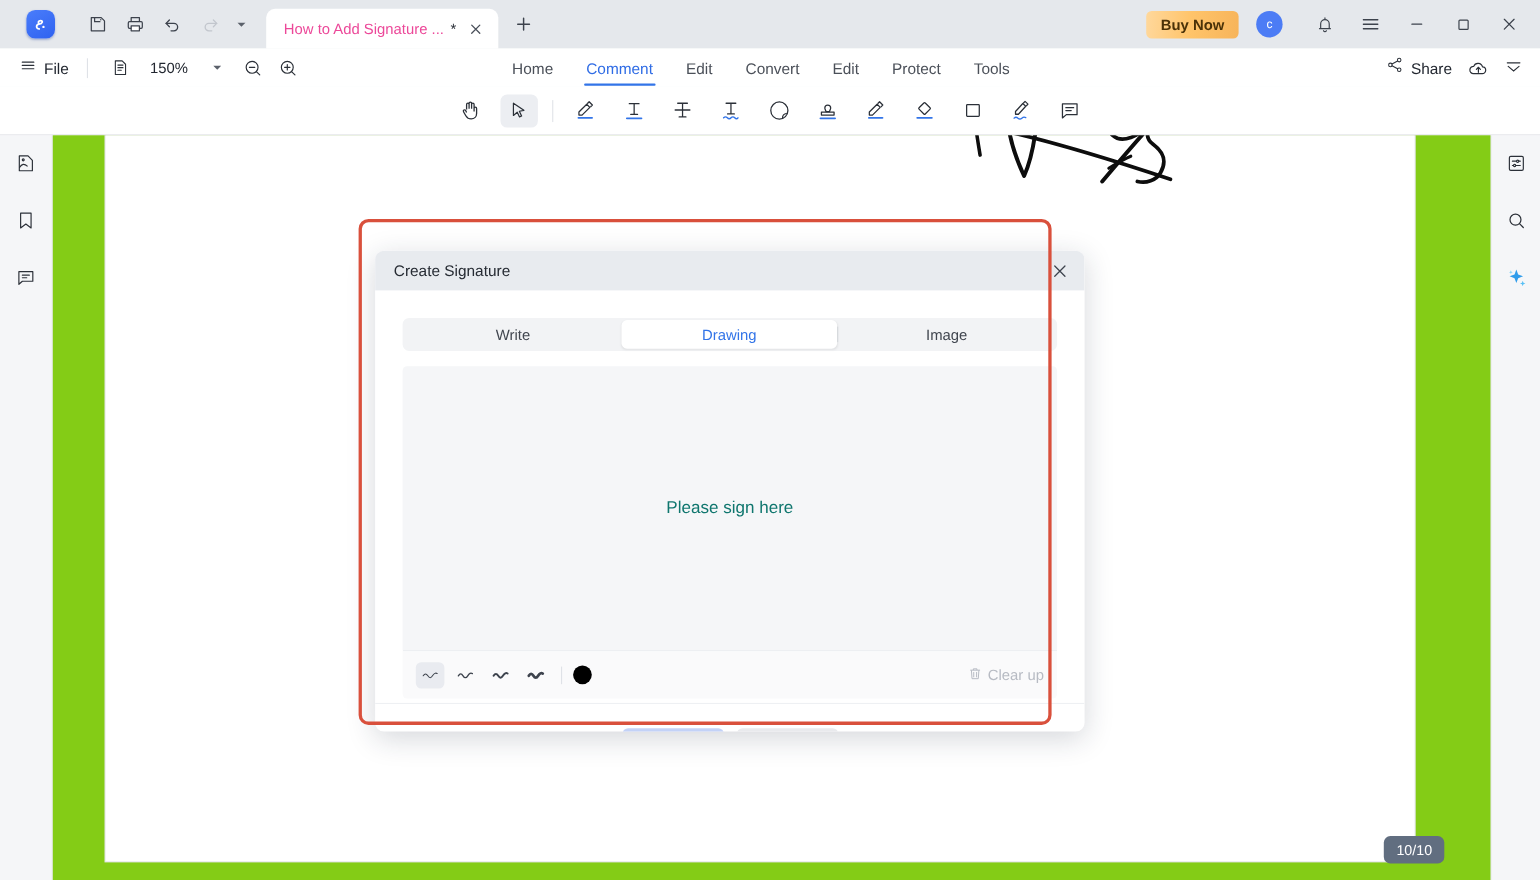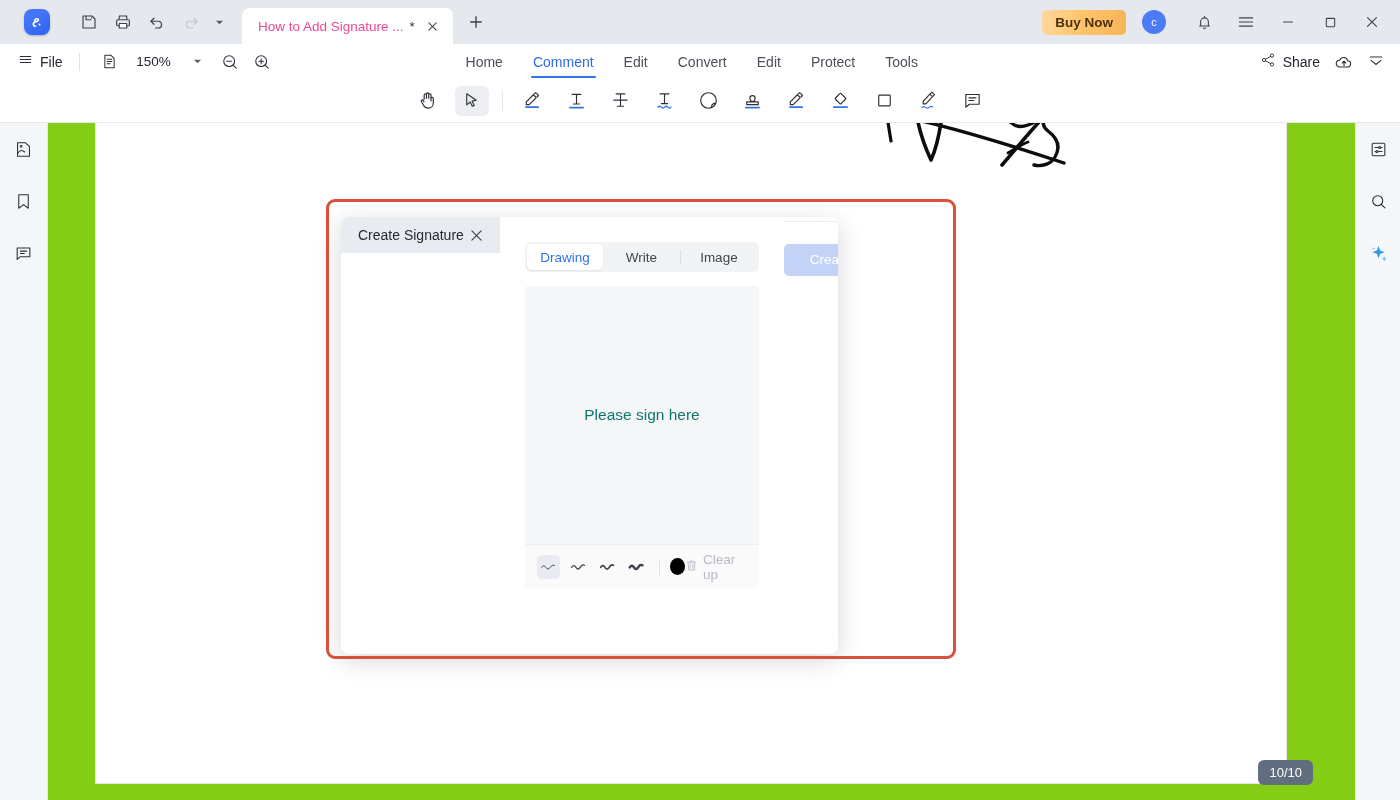--- a/index.html
+++ b/index.html
@@ -130,24 +130,24 @@
     background: #616e80; color: #fff; font-size: 13px;
     padding: 5px 11px; border-radius: 6px;
   }
 
   
   .dlg-highlight {
     position: absolute; left: 326px; top: 199px; width: 630px; height: 460px;
     border: 3px solid #d9503c; border-radius: 9px; pointer-events: none; z-index: 30;
   }
   .dialog {
-    position: absolute; left: 341px; top: 217px; width: 497px; height: 437px;
+    position: absolute; left: 341px; top: 228px; width: 645px; height: 437px;
     background: #ffffff; border-radius: 8px; z-index: 25;
     box-shadow: 0 6px 26px rgba(30,40,60,.18);
-    display: flex; overflow: hidden;
+    display: flex; flex-direction: column; overflow: hidden;
   }
   .dlg-head {
     height: 36px; background: #e8ebef; display: flex; align-items: center;
     padding: 0 10px 0 17px; flex-shrink: 0;
   }
   .dlg-title { font-size: 14px; color: #262b33; }
   .dlg-close {
     margin-left: auto; width: 26px; height: 26px; border-radius: 4px;
     display:flex;align-items:center;justify-content:center;cursor:pointer;
   }
@@ -537,22 +537,22 @@
       <div class="dlg-title">Create Signature</div>
       <div class="dlg-close">
         <svg width="13" height="13" viewBox="0 0 14 14" stroke="#3d434d" stroke-width="1.25" stroke-linecap="round">
           <path d="M2 2l10 10M12 2L2 12"></path>
         </svg>
       </div>
     </div>
 
     <div class="dlg-body">
       <div class="segctl">
+        <div class="seg">Write</div>
         <div class="seg active">Drawing</div>
-        <div class="seg">Write</div>
         <div class="seg-div"></div>
         <div class="seg">Image</div>
       </div>
 
       <div class="canvas-wrap">
         <div class="canvas-hint">Please sign here</div>
       </div>
 
       <div class="canvas-tools">
         <div class="stroke-btn sel">

